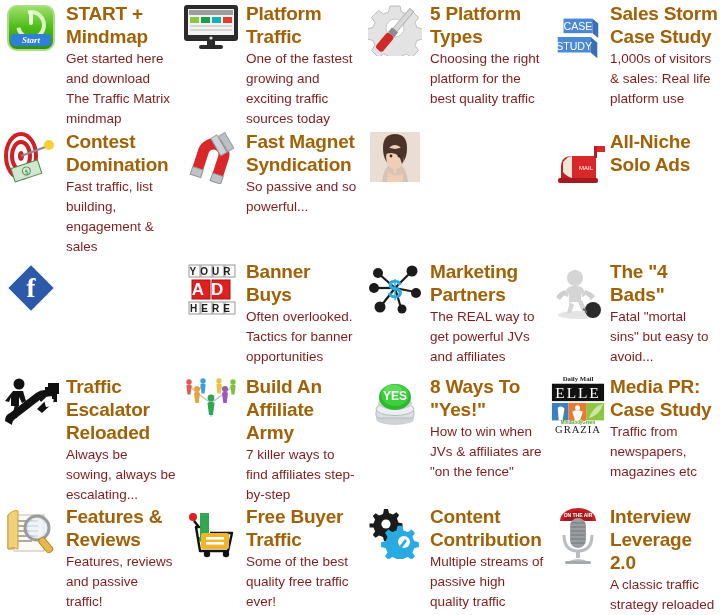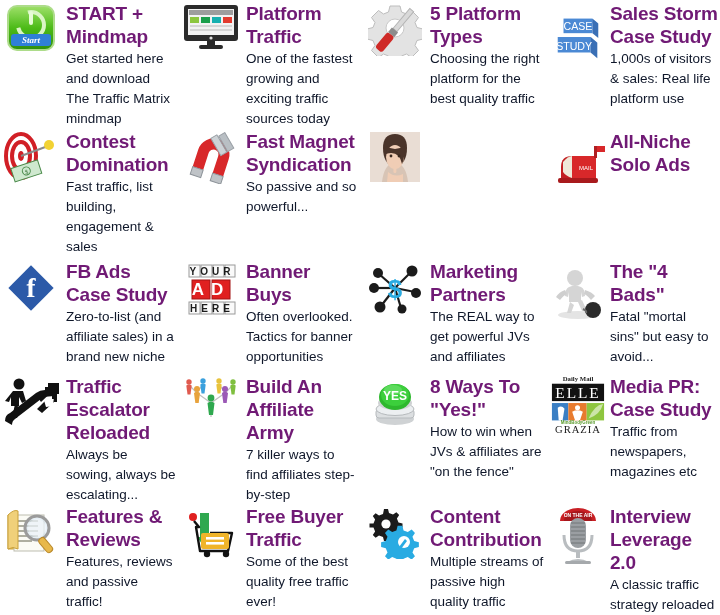--- a/index.html
+++ b/index.html
@@ -49,29 +49,29 @@
   .text-wrap {
     flex: 1 1 auto;
     min-width: 0;
     padding-top: 0px;
   }
 
   .title {
     font-size: 19px;
     line-height: 23px;
     font-weight: bold;
-    color: #701a75;
+    color: #a16207;
     letter-spacing: -0.2px;
     margin: 0 0 1px 0;
     word-break: normal;
   }
   .desc {
     font-size: 13.5px;
     line-height: 20px;
-    color: #0f172a;
+    color: #7f1d1d;
     margin: 0;
   }
 
   
   .c1 .icon-wrap { margin-left: 2px; }
   .c4 .icon-wrap { width: 56px; margin-right: 4px; align-items: flex-end; }
 </style>
 </head>
 <body>
 
@@ -231,24 +231,20 @@
       <div class="text-wrap">
         <div class="title">All-Niche Solo Ads</div>
       </div>
     </div>
     <div class="cell c1">
       <div class="icon-wrap">
         <svg width="52" height="52" viewBox="0 0 52 52">
         <rect x="10" y="10" width="32" height="32" transform="rotate(45 26 26)" fill="#2c5aa8"></rect>
         <text x="26" y="35" font-family="Liberation Serif, serif" font-size="27" font-weight="bold" fill="#ffffff" text-anchor="middle">f</text>
       </svg>
-      </div>
-      <div class="text-wrap">
-        <div class="title">FB Ads Case Study</div>
-        <div class="desc">Zero-to-list (and affiliate sales) in a brand new niche</div>
       </div>
     </div>
     <div class="cell c2">
       <div class="icon-wrap">
         <svg width="56" height="56" viewBox="0 0 56 56">
         <g>
           <rect x="6" y="3" width="11" height="12" fill="#fafafa" stroke="#9a9a9a"></rect>
           <rect x="18" y="3" width="11" height="12" fill="#fafafa" stroke="#9a9a9a"></rect>
           <rect x="30" y="3" width="11" height="12" fill="#fafafa" stroke="#9a9a9a"></rect>
           <rect x="42" y="3" width="10" height="12" fill="#fafafa" stroke="#9a9a9a"></rect>

